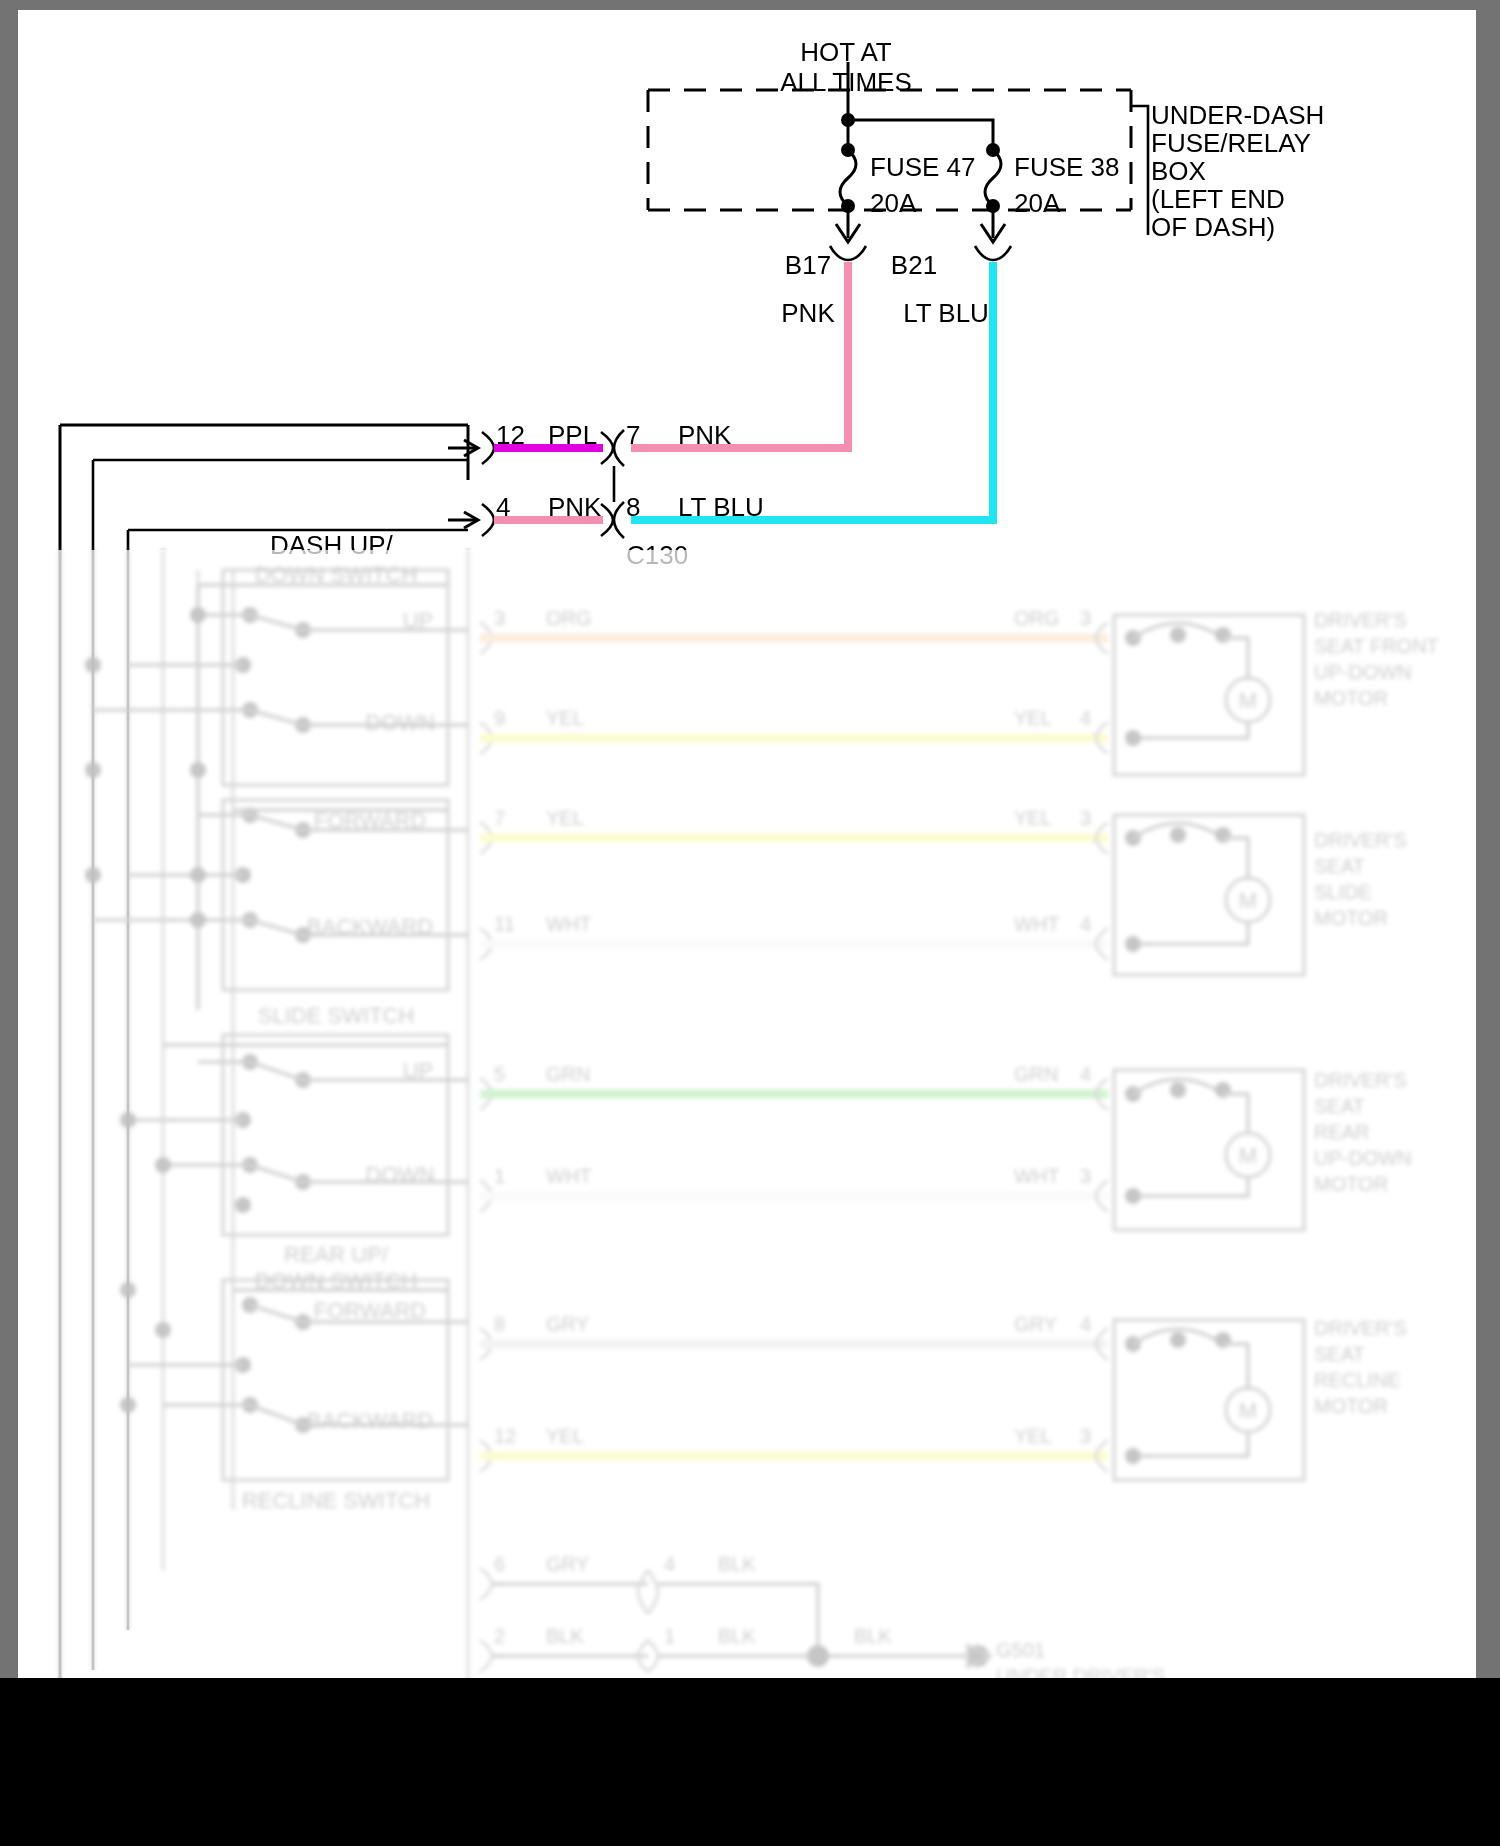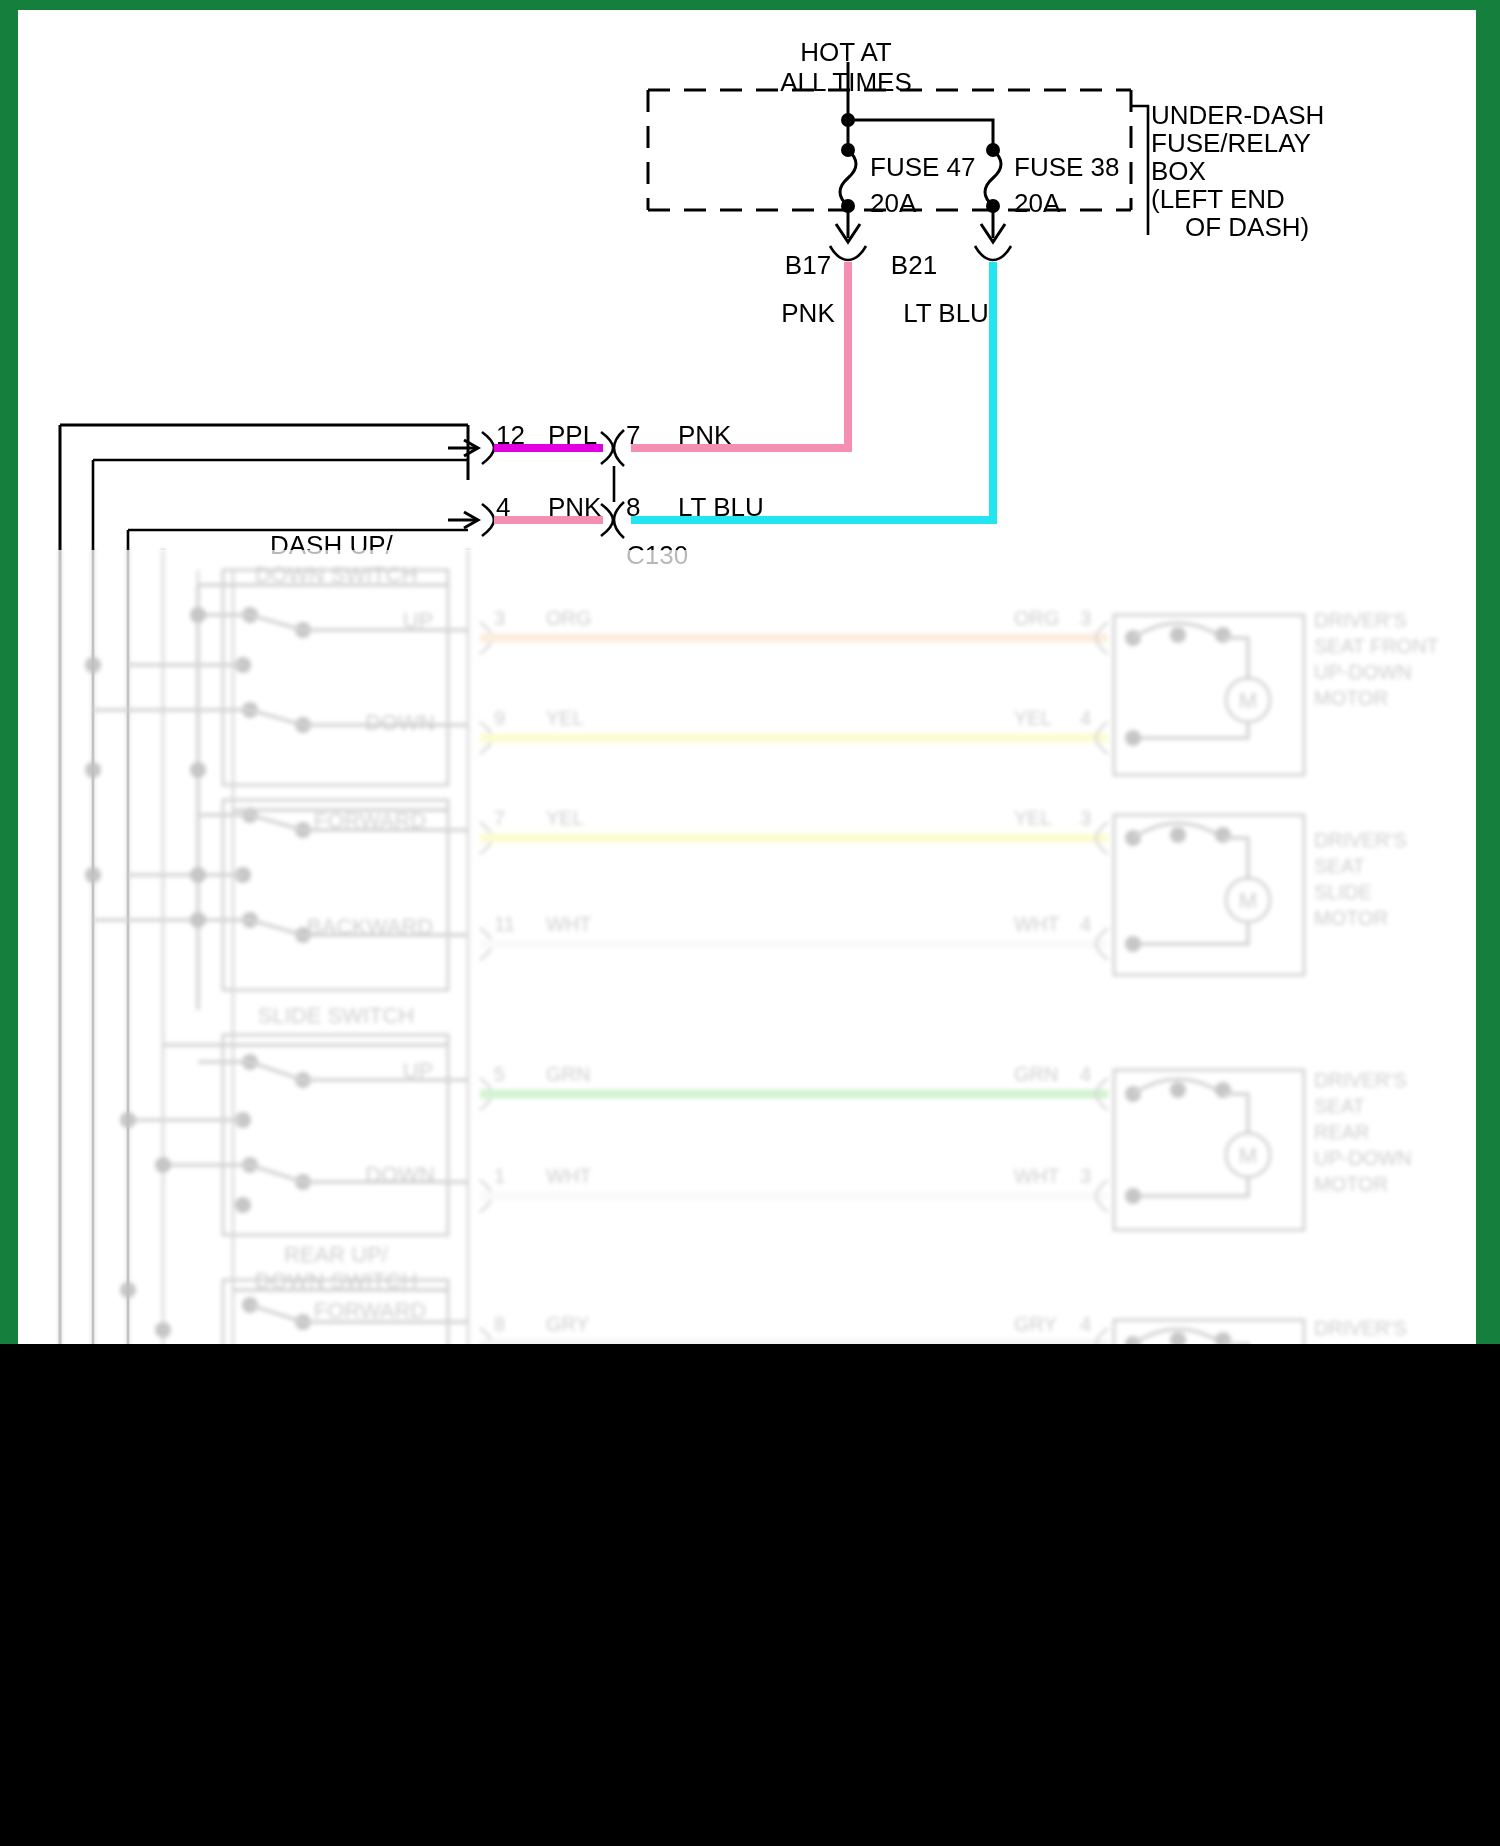--- a/index.html
+++ b/index.html
@@ -1,21 +1,21 @@
 <!DOCTYPE html>
 <html><head>
 <meta charset="utf-8">
 <style>
   html,body{margin:0;padding:0;background:#000;}
   body{font-family:"Liberation Sans",sans-serif;}
 
   #frame{
     position:relative;
-    width:1500px;height:1344px;
-    background:#15803d;
+    width:1500px;height:1678px;
+    background:#737373;
     overflow:hidden;
   }
   
   #page{
     position:absolute;
     left:18px;top:10px;
     width:1458px;height:1820px;
     background:#ffffff;
     overflow:hidden;
   }
@@ -134,21 +134,21 @@
 
   <div class="t sz26" style="left:852px;top:142px;">FUSE 47</div>
   <div class="t sz26" style="left:852px;top:178px;">20A</div>
   <div class="t sz26" style="left:996px;top:142px;">FUSE 38</div>
   <div class="t sz26" style="left:996px;top:178px;">20A</div>
 
   <div class="t sz26" style="left:1133px;top:90px;">UNDER-DASH</div>
   <div class="t sz26" style="left:1133px;top:118px;text-align:center;">FUSE/RELAY</div>
   <div class="t sz26" style="left:1133px;top:146px;">BOX</div>
   <div class="t sz26" style="left:1133px;top:174px;">(LEFT END</div>
-  <div class="t sz26" style="left:1133px;top:202px;margin-left:34px;">OF DASH)</div>
+  <div class="t sz26" style="left:1133px;top:202px;">OF DASH)</div>
 
   <div class="t sz26 ctr" style="left:790px;top:240px;">B17</div>
   <div class="t sz26 ctr" style="left:896px;top:240px;">B21</div>
   <div class="t sz26 ctr" style="left:790px;top:288px;">PNK</div>
   <div class="t sz26 ctr" style="left:928px;top:288px;">LT BLU</div>
 
   <div class="t sz26" style="left:478px;top:410px;">12</div>
   <div class="t sz26" style="left:530px;top:410px;">PPL</div>
   <div class="t sz26" style="left:608px;top:410px;">7</div>
   <div class="t sz26" style="left:660px;top:410px;">PNK</div>

